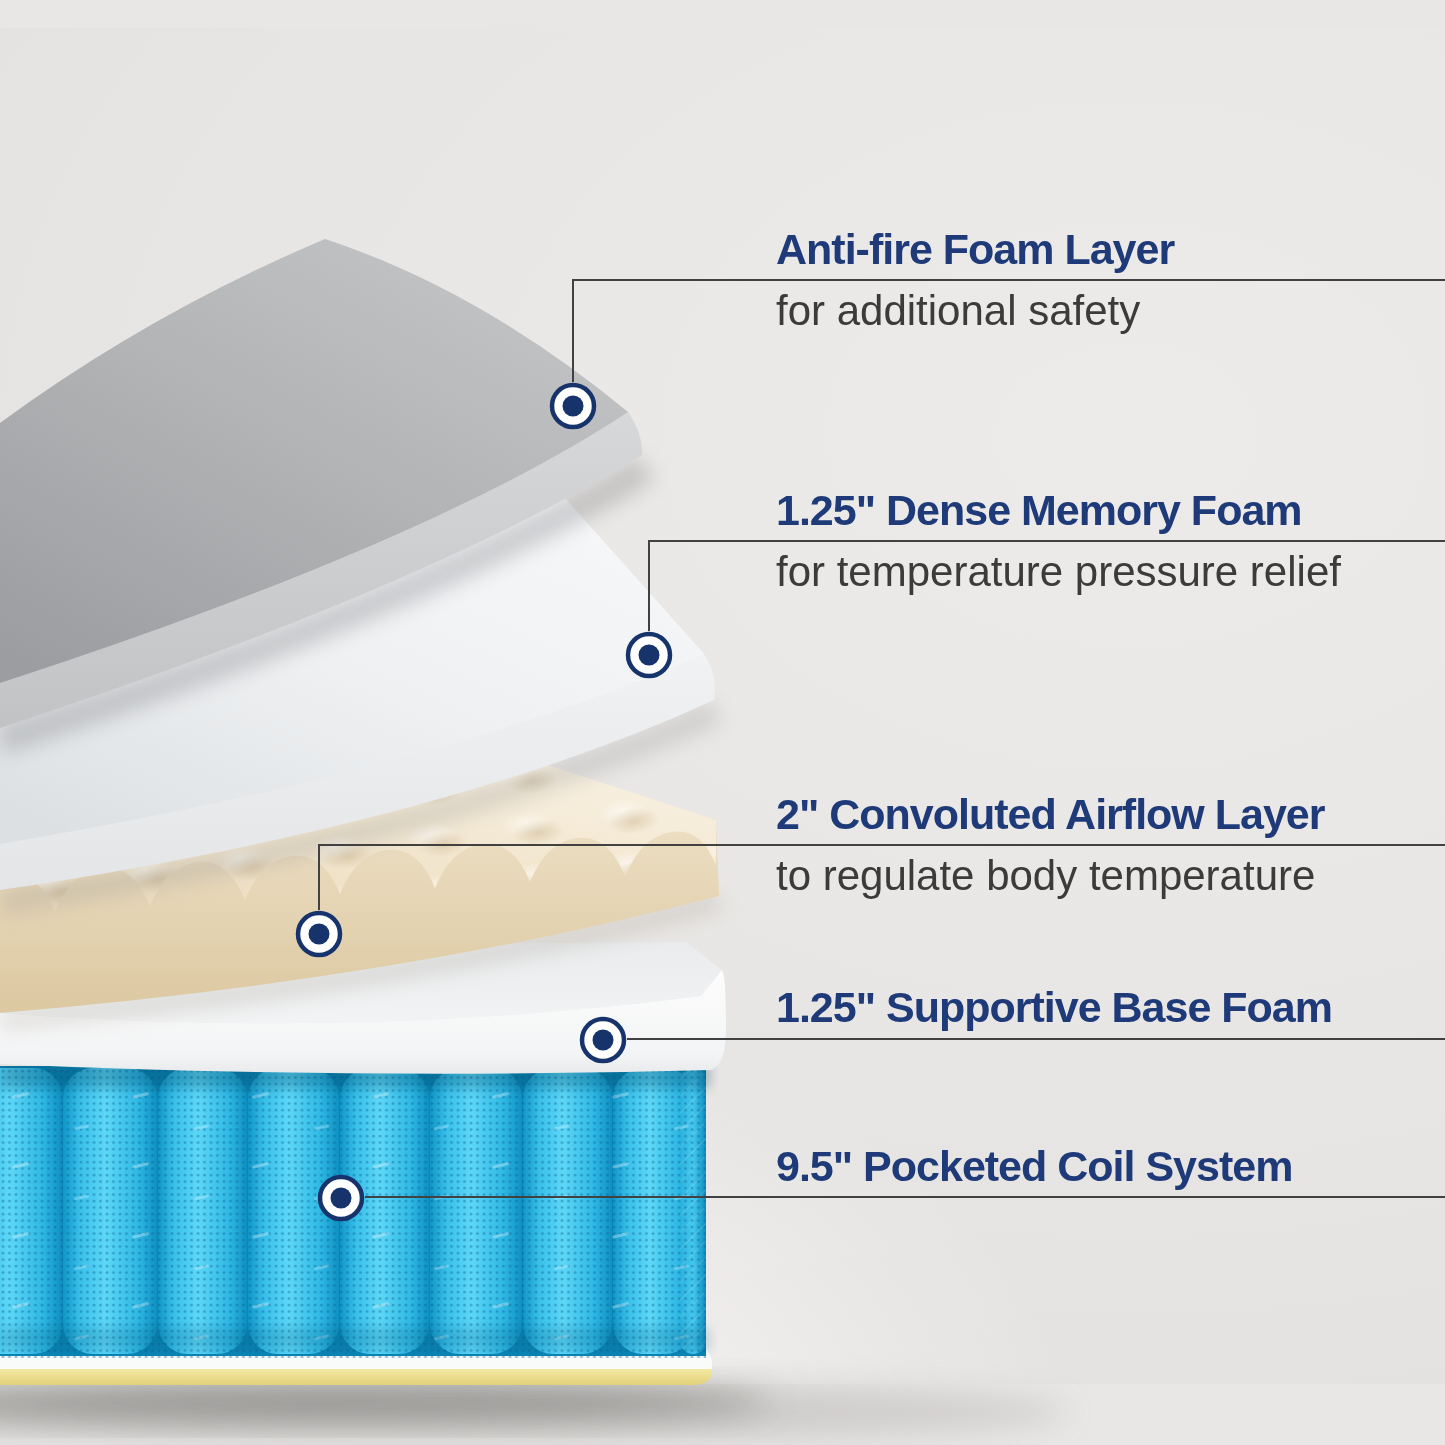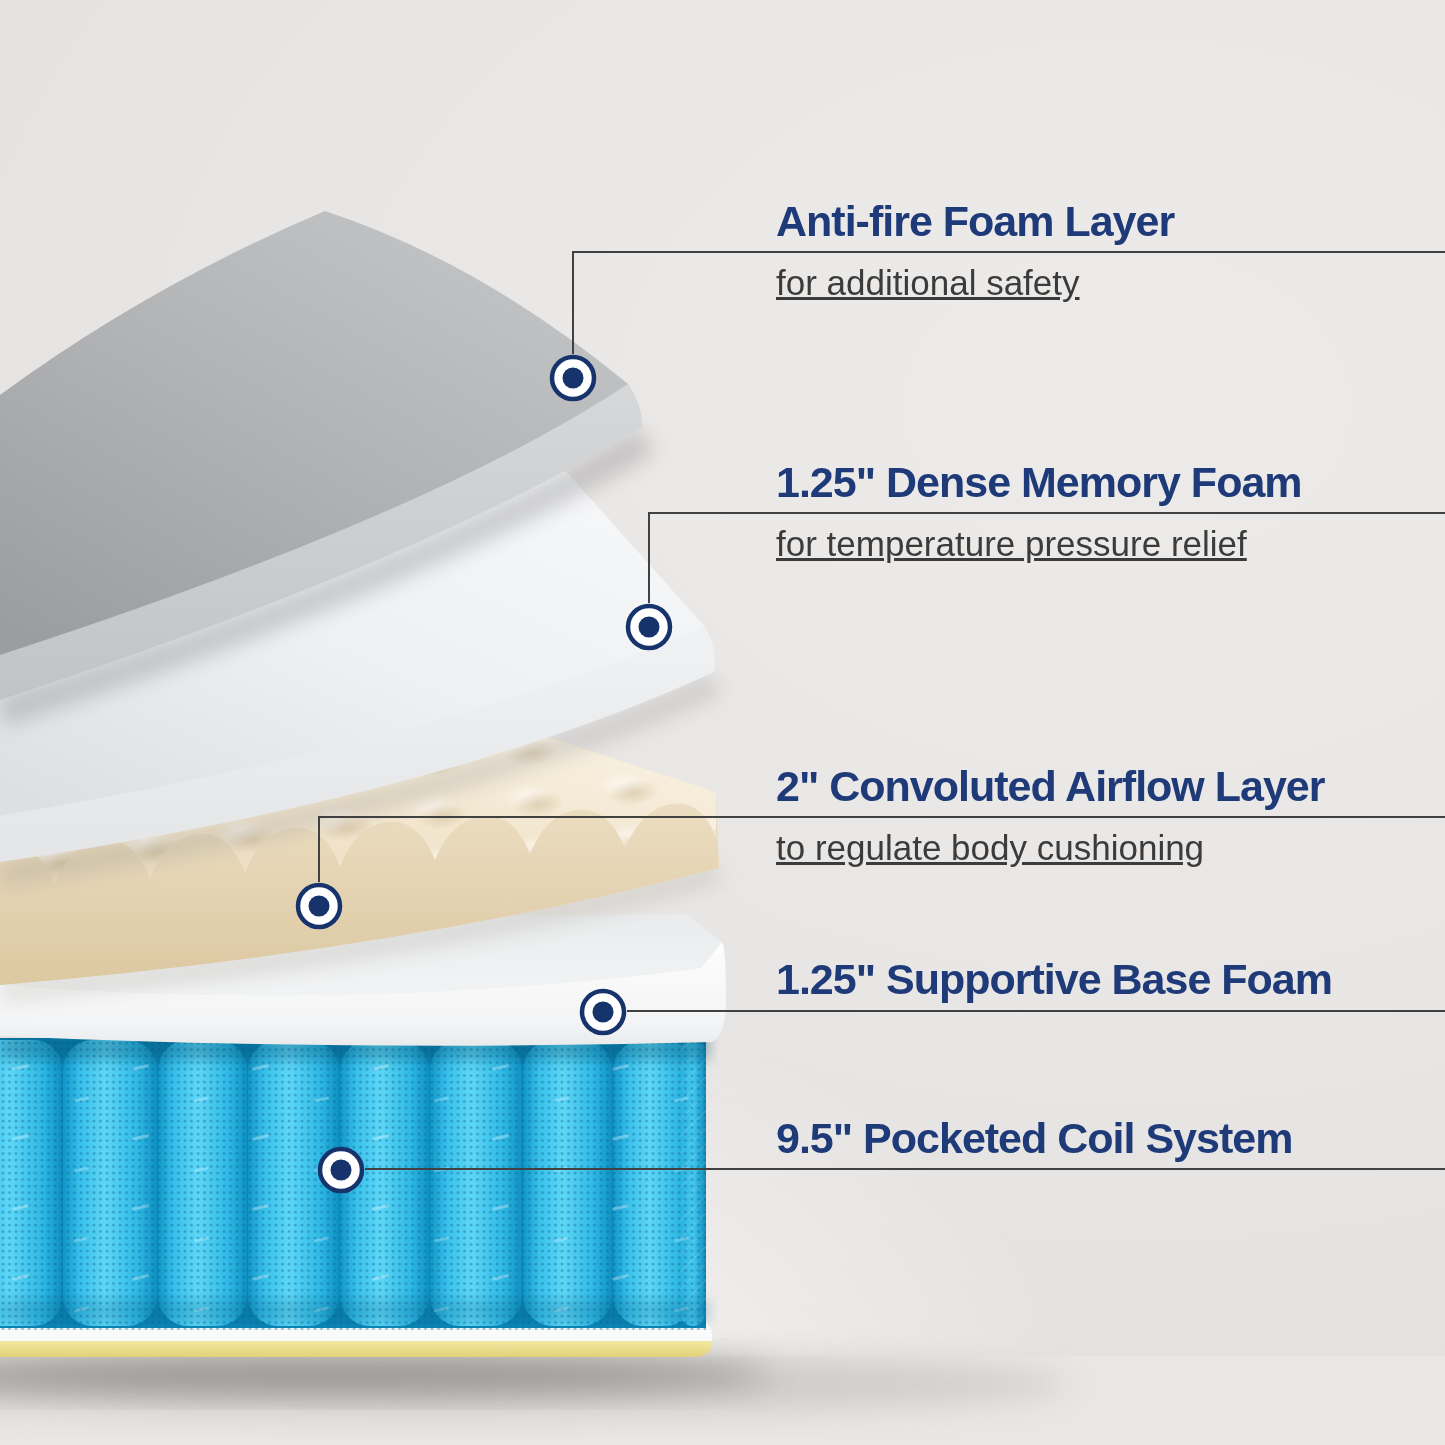--- a/index.html
+++ b/index.html
@@ -6,30 +6,31 @@
   body{
     width:1445px;height:1445px;overflow:hidden;
     font-family:"Liberation Sans",sans-serif;
     background:#e9e7e5;
   }
   .scene{
     position:relative;width:1445px;height:1356px;
     background:
       radial-gradient(1100px 800px at 30% 108%, rgba(255,255,255,.75), rgba(255,255,255,0) 60%),
       radial-gradient(1400px 1000px at 78% 30%, #edebe9 0%, #e9e7e5 55%, #e4e2e0 100%);
+    margin-top: 28px;
   }
   .scene svg{position:absolute;left:0;top:0;}
   .callout{position:absolute;left:776px;width:660px;}
   .callout-title{
     font-weight:700;font-size:43px;line-height:41px;
     letter-spacing:-1px;color:#1e3a78;white-space:nowrap;
   }
   .callout-desc{
-    margin-top:23px;font-size:35px;line-height:36px;
-    color:#3b3b3b;white-space:nowrap;text-decoration:underline;
+    margin-top:23px;font-size:42px;line-height:36px;
+    color:#3b3b3b;white-space:nowrap;
   }
 </style>
 </head>
 <body>
 
 <div class="scene">
 
   <svg width="1445" height="1445" viewBox="0 0 1445 1445">
     <defs>
       <filter id="soft10" x="-40%" y="-40%" width="180%" height="180%">
@@ -230,21 +231,21 @@
     <div class="callout-desc">for additional safety</div>
   </div>
 
   <div class="callout" style="top:462px">
     <div class="callout-title">1.25" Dense Memory Foam</div>
     <div class="callout-desc">for temperature pressure relief</div>
   </div>
 
   <div class="callout" style="top:766px">
     <div class="callout-title">2" Convoluted Airflow Layer</div>
-    <div class="callout-desc">to regulate body cushioning</div>
+    <div class="callout-desc">to regulate body temperature</div>
   </div>
 
   <div class="callout" style="top:959px">
     <div class="callout-title">1.25" Supportive Base Foam</div>
   </div>
 
   <div class="callout" style="top:1118px">
     <div class="callout-title">9.5" Pocketed Coil System</div>
   </div>
 

